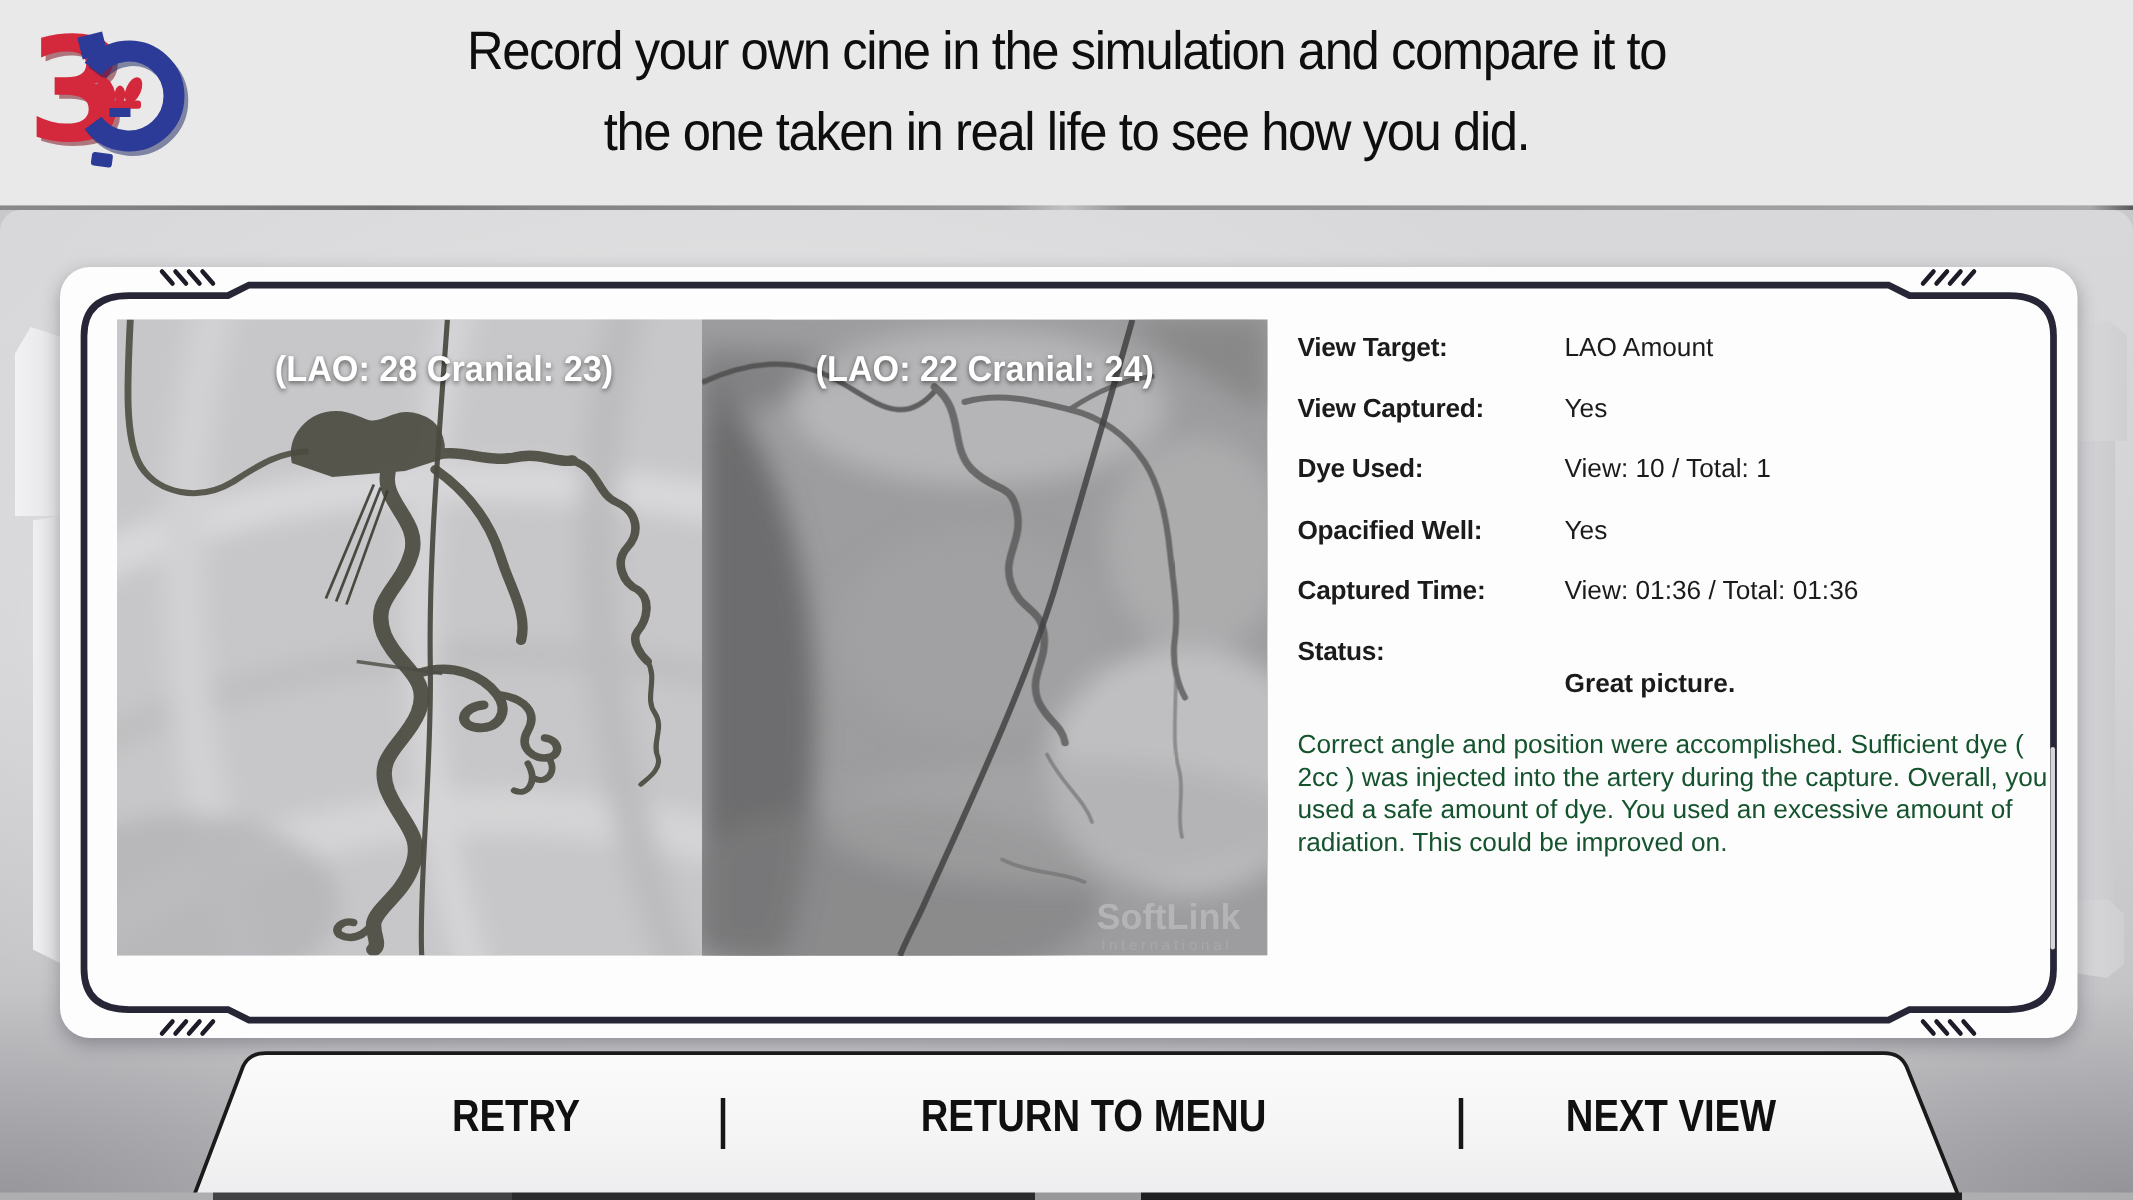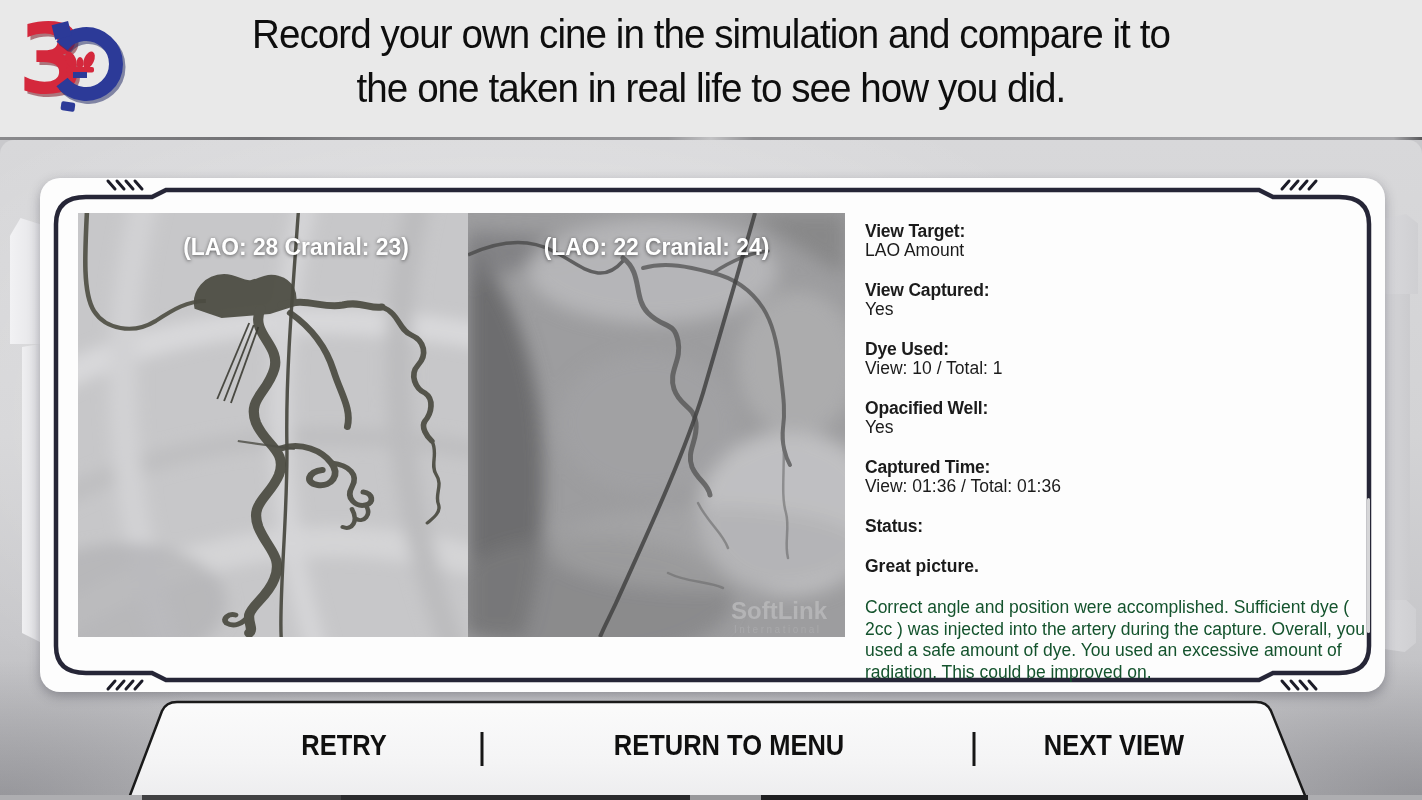--- a/index.html
+++ b/index.html
@@ -4,21 +4,21 @@
 <style>
   * { margin:0; padding:0; box-sizing:border-box; }
   html,body { width:1422px; height:800px; overflow:hidden; }
   body { font-family:"Liberation Sans", sans-serif; background:#c9c9cc; position:relative; }
   .screen { position:absolute; inset:0; width:1422px; height:800px; }
 
   
   .header { position:absolute; left:0; top:0; width:1422px; height:137px; background:#e9e9e9; }
   .logo { position:absolute; left:12px; top:6px; width:115px; height:108px; }
   .title { position:absolute; left:0; top:7px; width:1422px; text-align:center;
-           font-size:41px; line-height:54px; color:#0e0e0e; letter-spacing:-1px; font-weight:400; }
+           font-size:36px; line-height:54px; color:#0e0e0e; letter-spacing:-1px; font-weight:400; }
   .title .tline { display:block; transform:scaleX(0.94); transform-origin:50% 50%; white-space:nowrap; }
 
   .divider { position:absolute; left:0; top:137px; width:1422px; height:3px;
     background:linear-gradient(90deg,#8a8a8d 0%,#707073 18%,#838386 25%,#97979a 47%,#c2c2c4 50%,#8e8e91 53%,#9b9b9e 76%,#a9a9ac 98%,#58585b 100%); }
 
   
   .surface { position:absolute; left:0; top:140px; width:1422px; height:660px;
     background:
       radial-gradient(ellipse 420px 200px at 0% 100%, rgba(80,80,88,.30), rgba(80,80,88,0) 70%),
       radial-gradient(ellipse 420px 200px at 100% 100%, rgba(80,80,88,.34), rgba(80,80,88,0) 70%),
@@ -46,21 +46,21 @@
   .img-box { position:absolute; top:35px; height:424px; overflow:hidden; background:#c7c7c9; }
   .img-box svg { display:block; width:100%; height:100%; }
   .img-sim  { left:38px;  width:436px; }
   .img-real { left:428px; width:377px; }
   .img-label { position:absolute; top:20px; left:0; width:100%; text-align:center;
                color:#ffffff; font-size:24px; font-weight:700; letter-spacing:0;
                text-shadow:0 1px 4px rgba(0,0,0,.55); transform:scaleX(.95); }
 
   
   .stats { position:absolute; left:825px; top:44px; width:512px; color:#1b1b1b; }
-  .stat-row { display:flex; margin-bottom:22px; font-size:17.5px; line-height:18.5px;flex-direction:column; }
+  .stat-row { display:flex; margin-bottom:22px; font-size:17.5px; line-height:18.5px; }
   .stat-label { width:178px; font-weight:700; letter-spacing:-0.2px; }
   .stat-value { flex:1; font-weight:400; }
   .stat-value.bold { font-weight:700;margin-top:21px; }
   .description { margin-top:13px; font-size:17.5px; line-height:21.5px; width:505px; color:#14532d; }
   .text-scrollbar { position:absolute; left:1327px; top:320px; width:3px; height:135px; background:#d6d6d8; border-radius:2px; }
 
   
   .footer { position:absolute; left:120px; top:698px; width:1195px; height:102px; }
   .footer svg { position:absolute; inset:0; }
   .footer-buttons { position:absolute; left:12px; top:30px; width:1195px; height:46px; }

